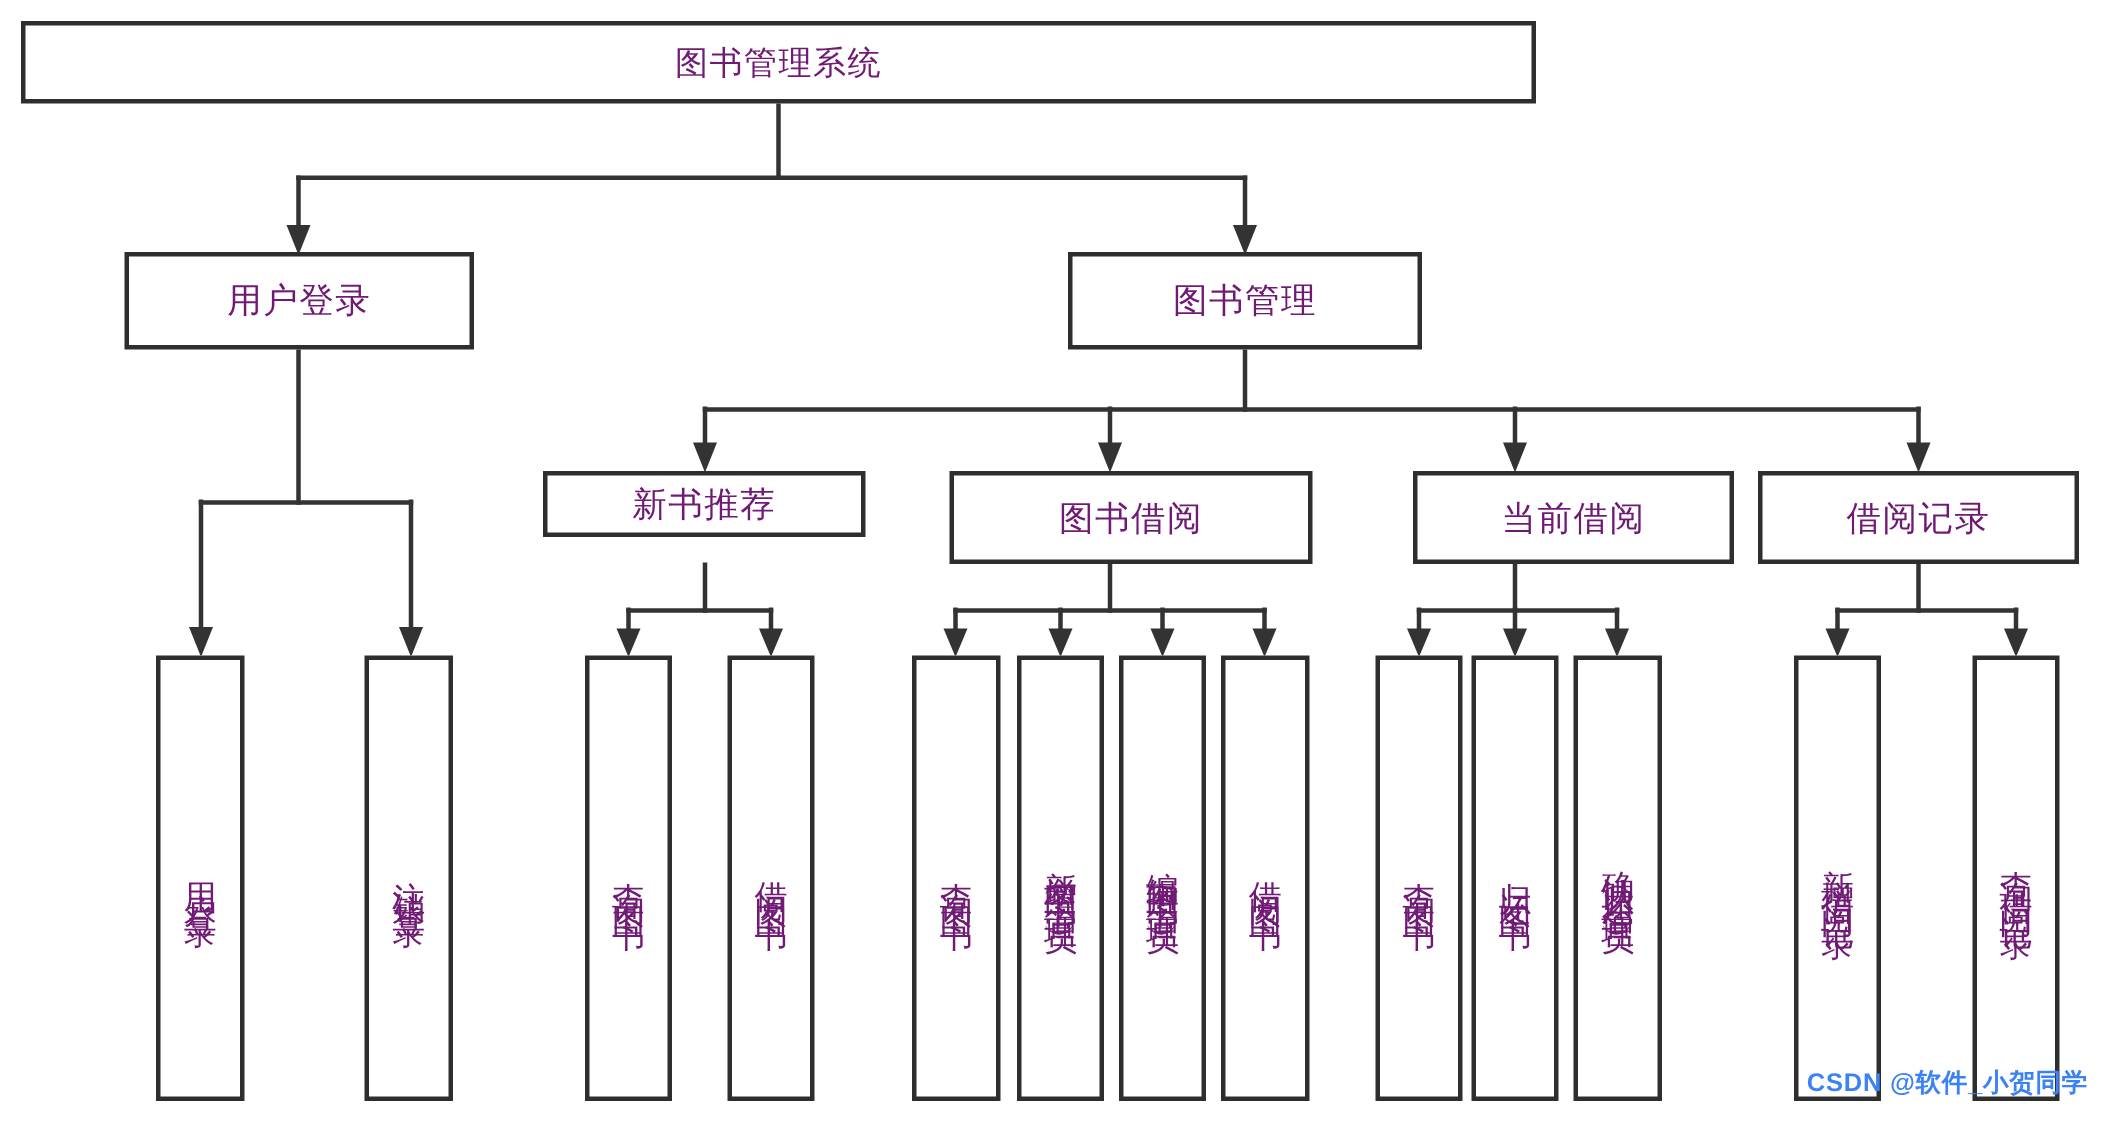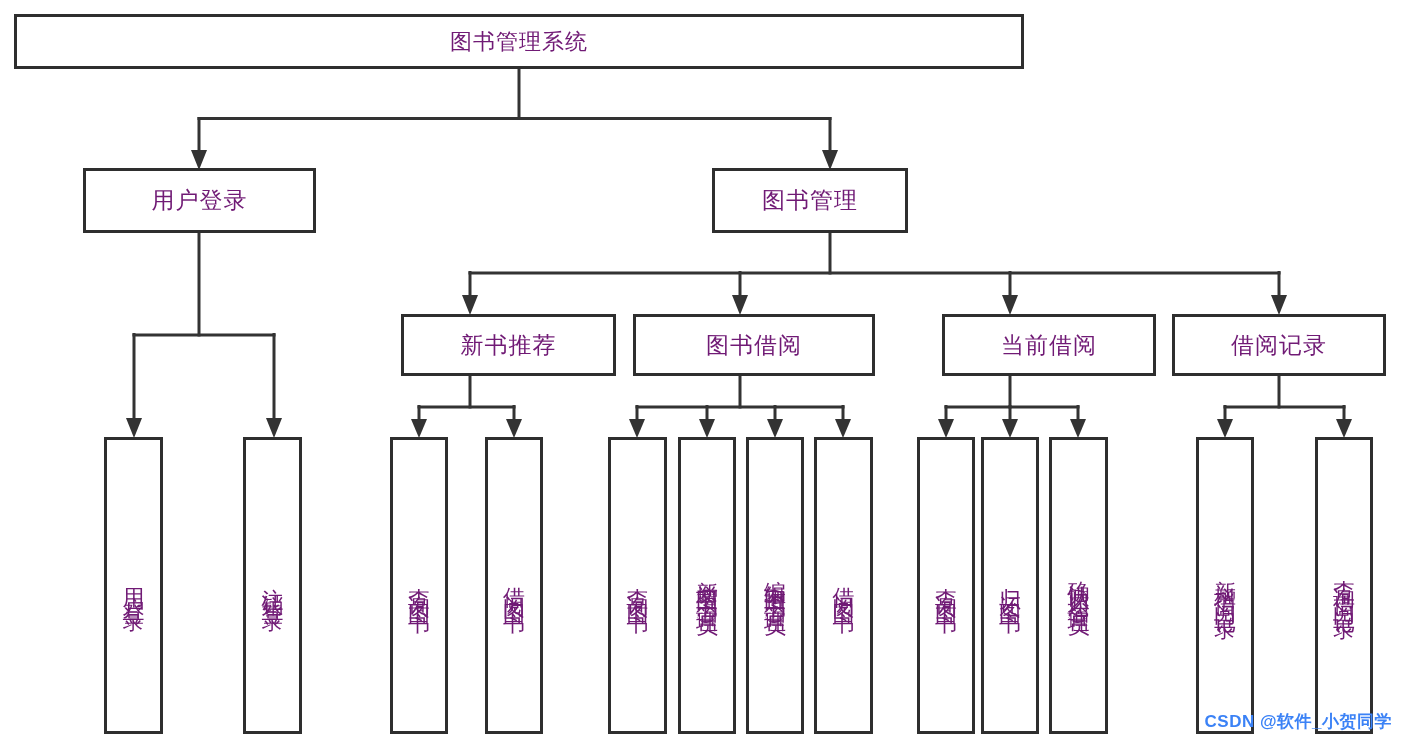--- a/index.html
+++ b/index.html
@@ -124,25 +124,25 @@
     </g>
   </svg>
 
   <div class="node root-box h-label" style="left:14px; top:14px; width:1010px; height:55px;">
     <span>图书管理系统</span>
   </div>
 
   <div class="node h-label" style="left:83px; top:168px; width:233px; height:65px;">
     <span>用户登录</span>
   </div>
-  <div class="node h-label" style="left:712px; top:168px; width:196px; height:65px;">
+  <div class="node h-label" style="left:712px; top:168px; width:236px; height:65px;">
     <span>图书管理</span>
   </div>
 
-  <div class="node h-label" style="left:362px; top:314px; width:215px; height:62px;margin-left:39px;">
+  <div class="node h-label" style="left:362px; top:314px; width:215px; height:44px;">
     <span>新书推荐</span>
   </div>
   <div class="node h-label" style="left:633px; top:314px; width:242px; height:62px;">
     <span>图书借阅</span>
   </div>
   <div class="node h-label" style="left:942px; top:314px; width:214px; height:62px;">
     <span>当前借阅</span>
   </div>
   <div class="node h-label" style="left:1172px; top:314px; width:214px; height:62px;">
     <span>借阅记录</span>

